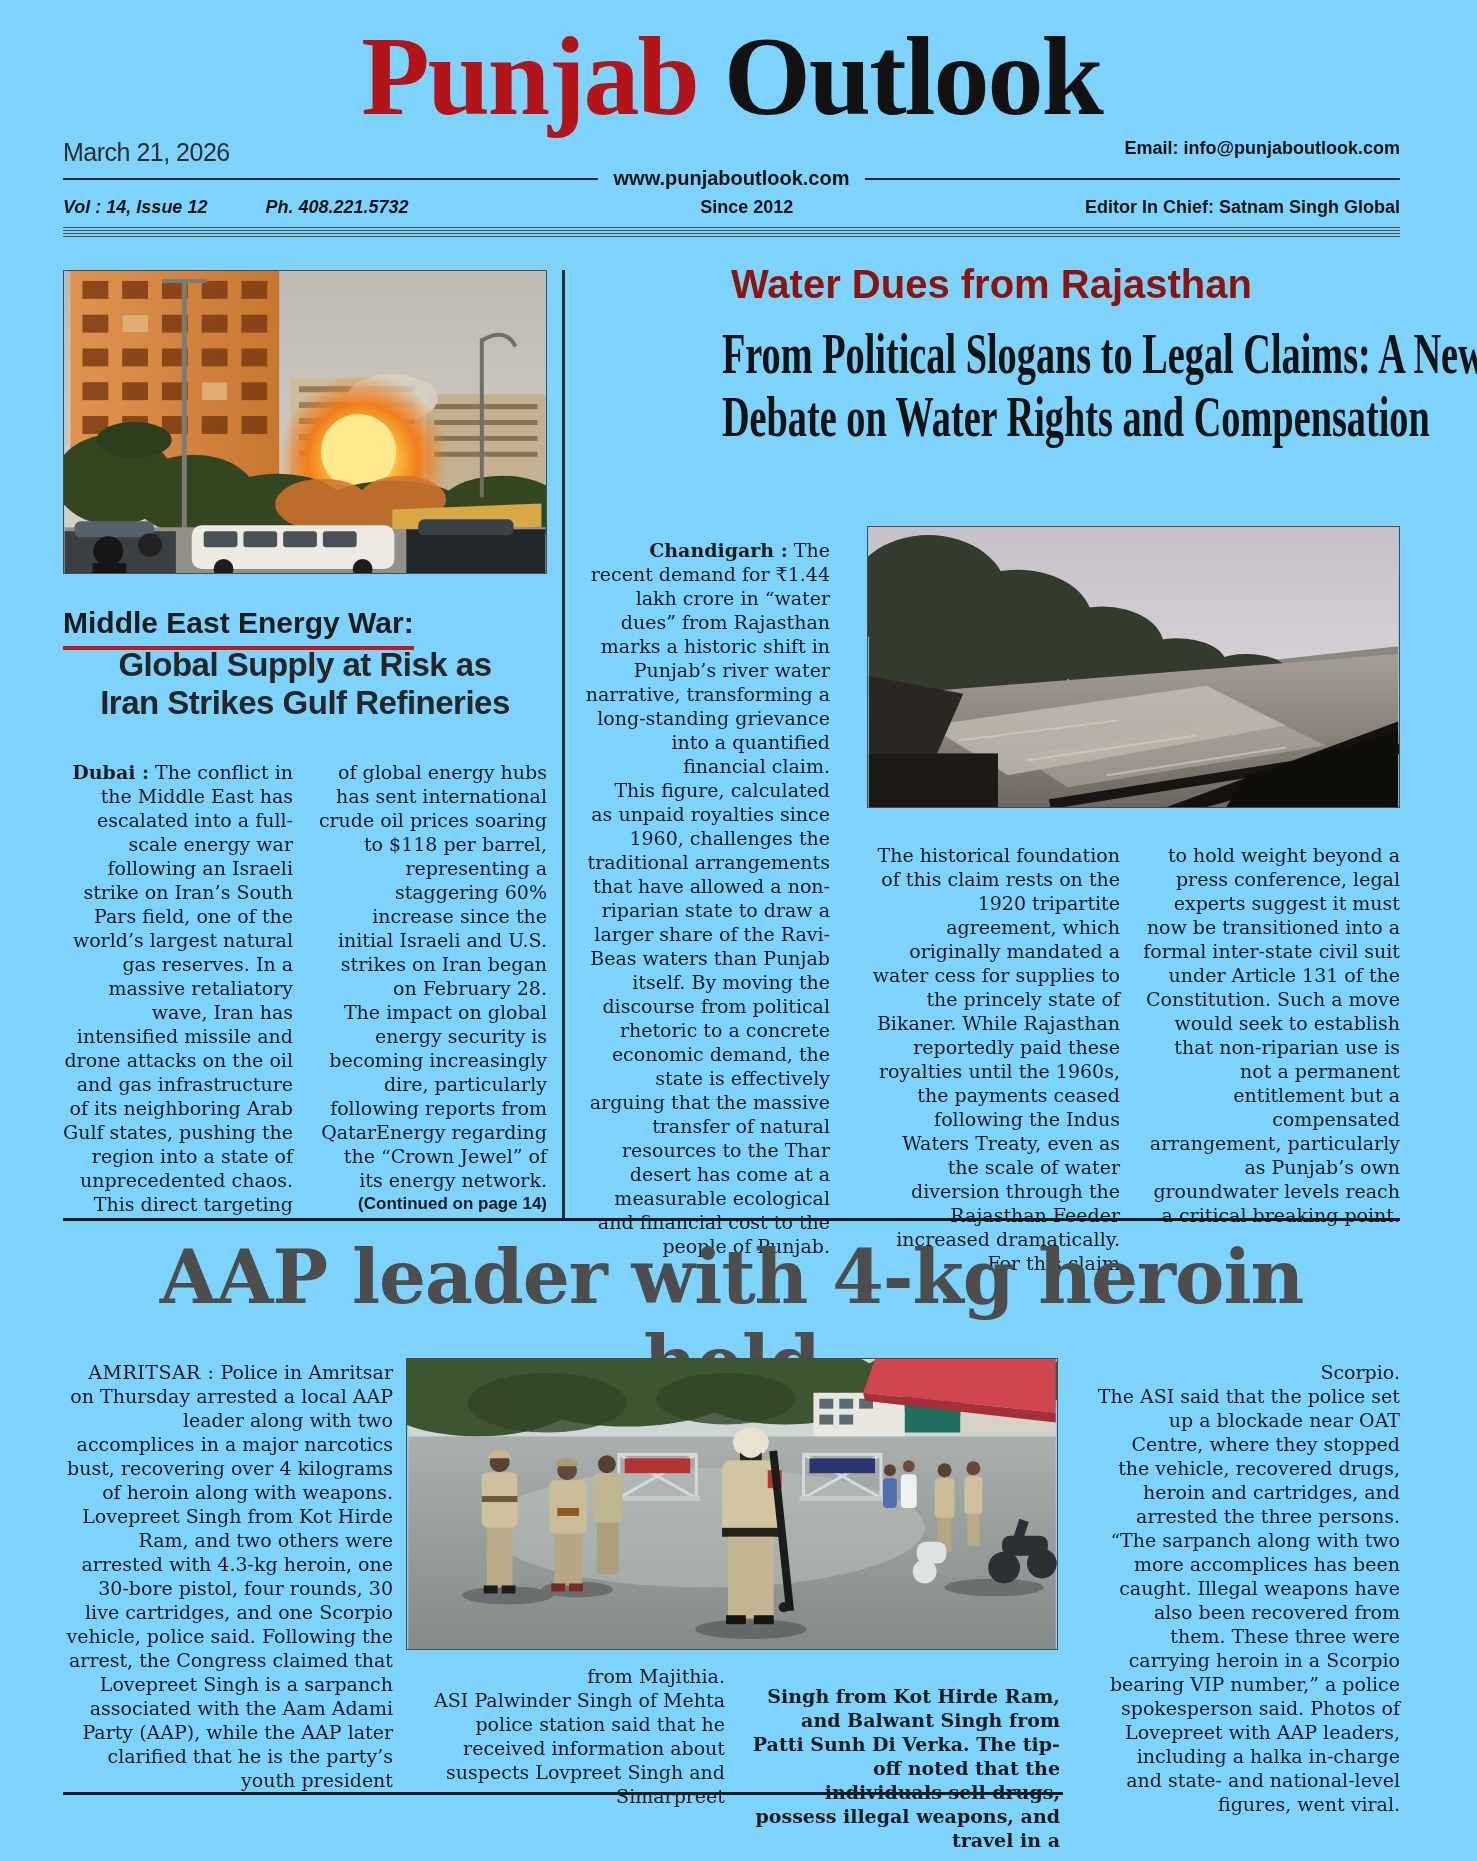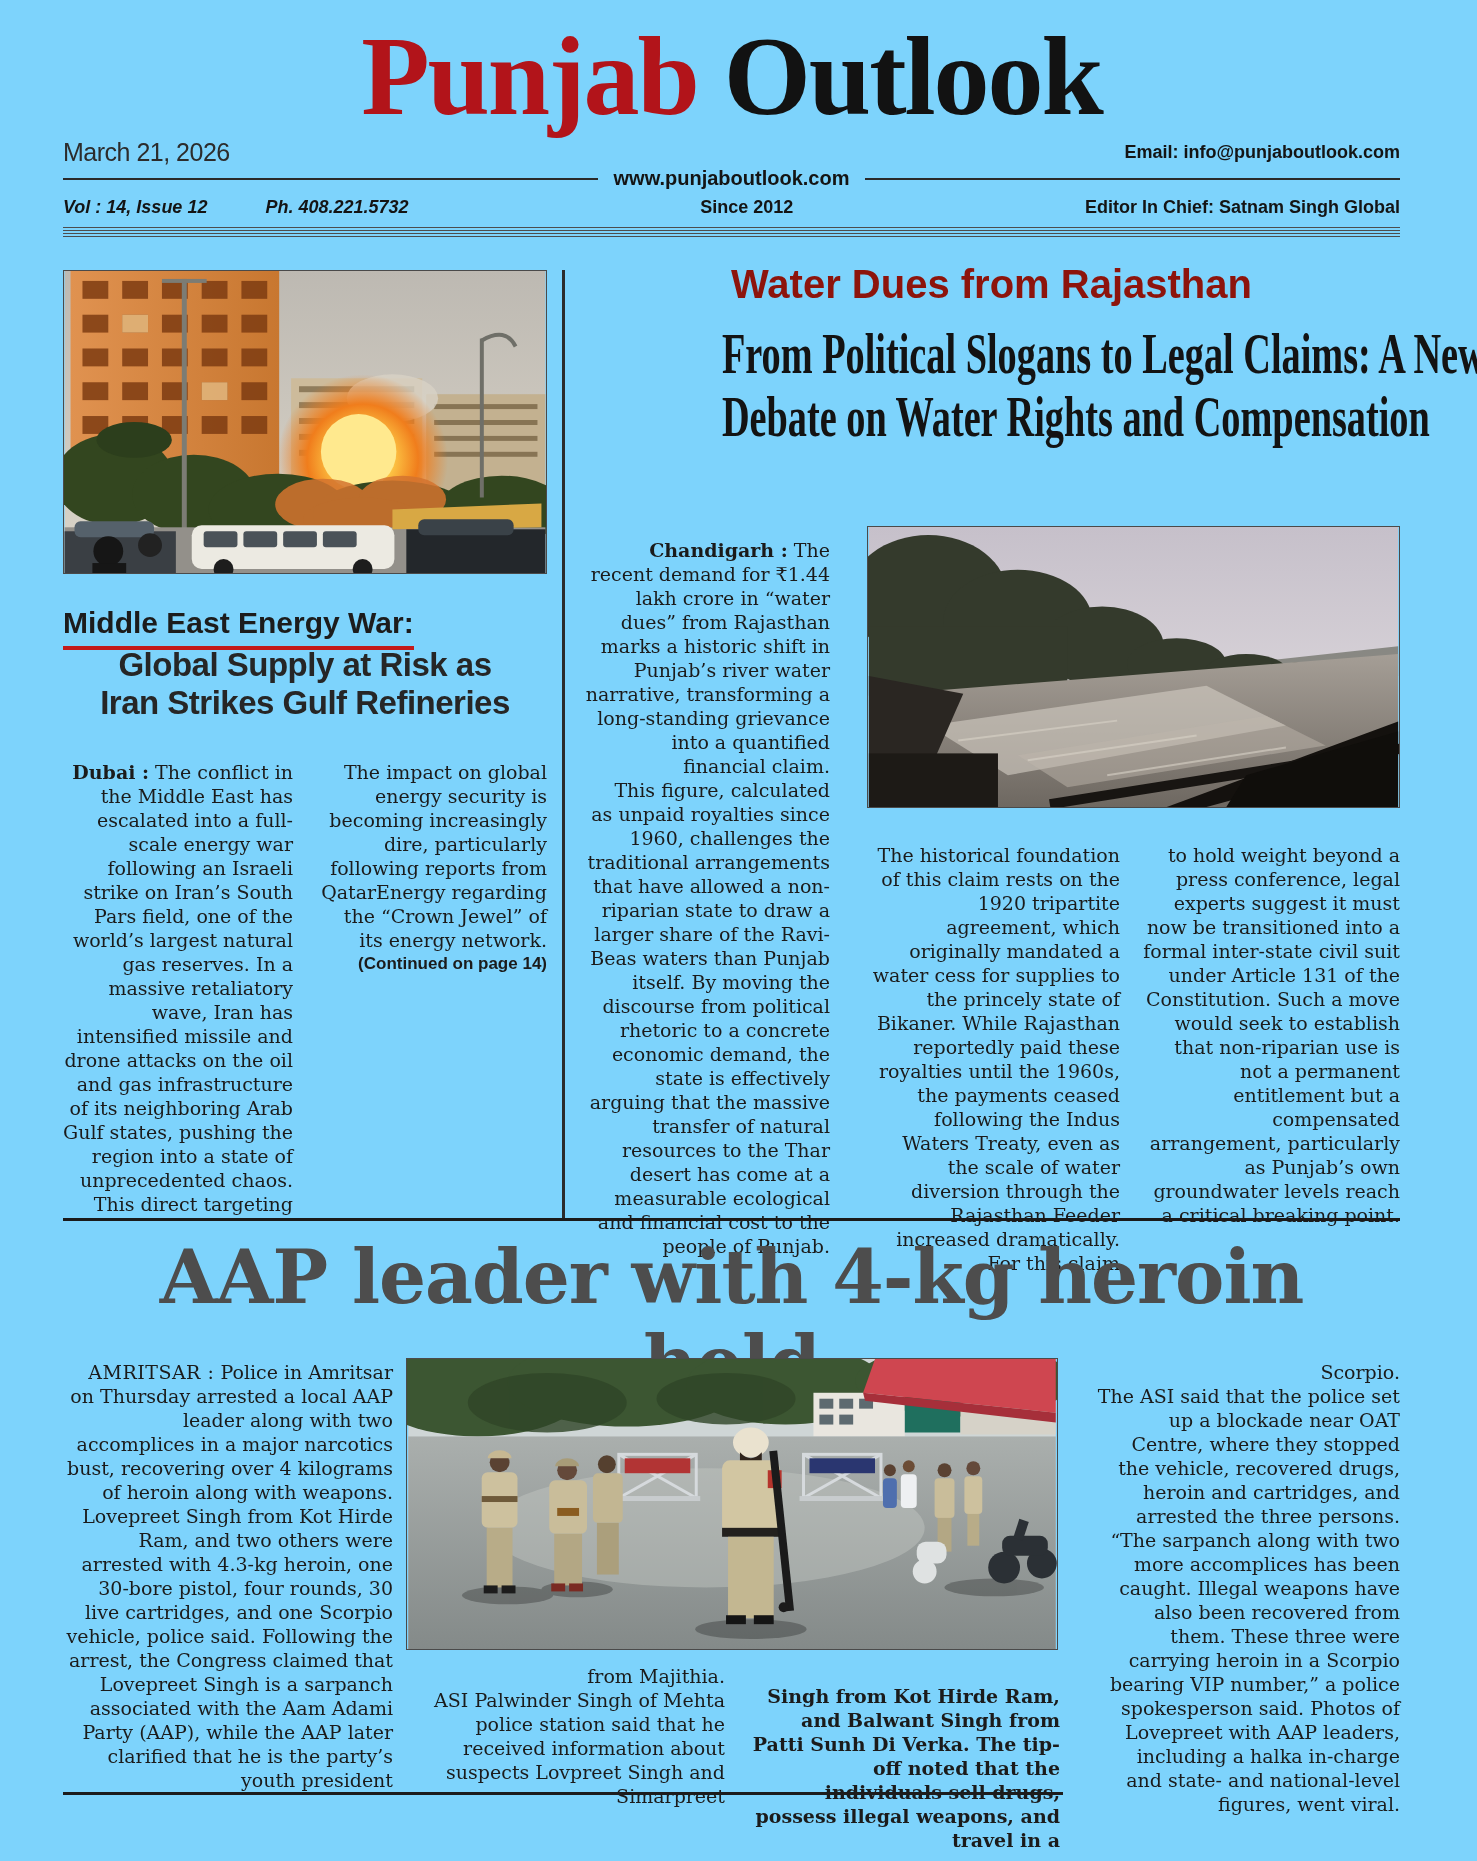--- a/index.html
+++ b/index.html
@@ -7,21 +7,21 @@
     position:relative;width:1477px;height:1861px;background:#7dd3fc;
     margin:0 auto;overflow:hidden;
     font-family:"DejaVu Serif", serif;color:#1b1b1b;padding-left:24px;
   }
   
   .hdr{position:absolute;left:63px;top:18px;width:1337px;}
   .mast{text-align:center;font-family:"Liberation Serif", serif;font-weight:700;
         font-size:112px;line-height:1.04;letter-spacing:-2px;white-space:nowrap;}
   .mast .red{color:#b2141a;}
   .mast .blk{color:#121212;}
-  .row-date{display:flex;justify-content:space-between;align-items:center;margin-top:4px;}
+  .row-date{display:flex;justify-content:space-between;align-items:flex-start;margin-top:4px;}
   .date-txt{font-family:"Liberation Sans", sans-serif;font-size:25px;color:#2c2c2c;letter-spacing:-0.5px;}
   .email-txt{font-family:"Liberation Sans", sans-serif;font-weight:700;font-size:18px;color:#141414;}
   .row-site{display:flex;align-items:center;gap:16px;margin-top:0px;}
   .row-site .line{flex:1;height:2px;background:#2a2a2a;}
   .site-txt{font-family:"Liberation Sans", sans-serif;font-weight:700;font-size:20px;color:#141414;}
   .row-vol{display:flex;justify-content:space-between;align-items:center;margin-top:7px;
            font-family:"Liberation Sans", sans-serif;font-weight:700;font-size:18px;color:#141414;}
   .vol-left{display:flex;gap:58px;font-style:italic;}
   .band{margin-top:9px;height:11px;
         background:repeating-linear-gradient(to bottom,#4d4d4d 0 1px,transparent 1px 3px);}
@@ -202,20 +202,21 @@
         <rect x="28" y="294" width="34" height="10" fill="#161616"></rect>
       <circle cx="86" cy="276" r="12" fill="#222222"></circle>
     </svg>
     <div class="kicker-wrap"><span class="kicker">Middle East Energy War:</span></div>
     <h2><span>Global Supply at Risk as</span><br><span>Iran Strikes Gulf Refineries</span></h2>
     <div class="cols body-txt">
       <div class="col">
         <p><b>Dubai :</b> <span>The conflict in the Middle East has escalated into a full-scale energy war following an Israeli strike on Iran’s South Pars field, one of the world’s largest natural gas reserves. In a massive retaliatory wave, Iran has intensified missile and drone attacks on the oil and gas infrastructure of its neighboring Arab Gulf states, pushing the region into a state of unprecedented chaos. This direct targeting</span></p>
       </div>
       <div class="col">
+        <p>of global energy hubs has sent international crude oil prices soaring to $118 per barrel, representing a staggering 60% increase since the initial Israeli and U.S. strikes on Iran began on February 28.</p>
         <p>The impact on global energy security is becoming increasingly dire, particularly following reports from QatarEnergy regarding the “Crown Jewel” of its energy network.</p>
         <p class="cont-note">(Continued on page 14)</p>
       </div>
     </div>
   </article>
 
   <div class="vdiv"></div>
 
   <article class="water">
     <div class="kicker">Water Dues from Rajasthan</div>

